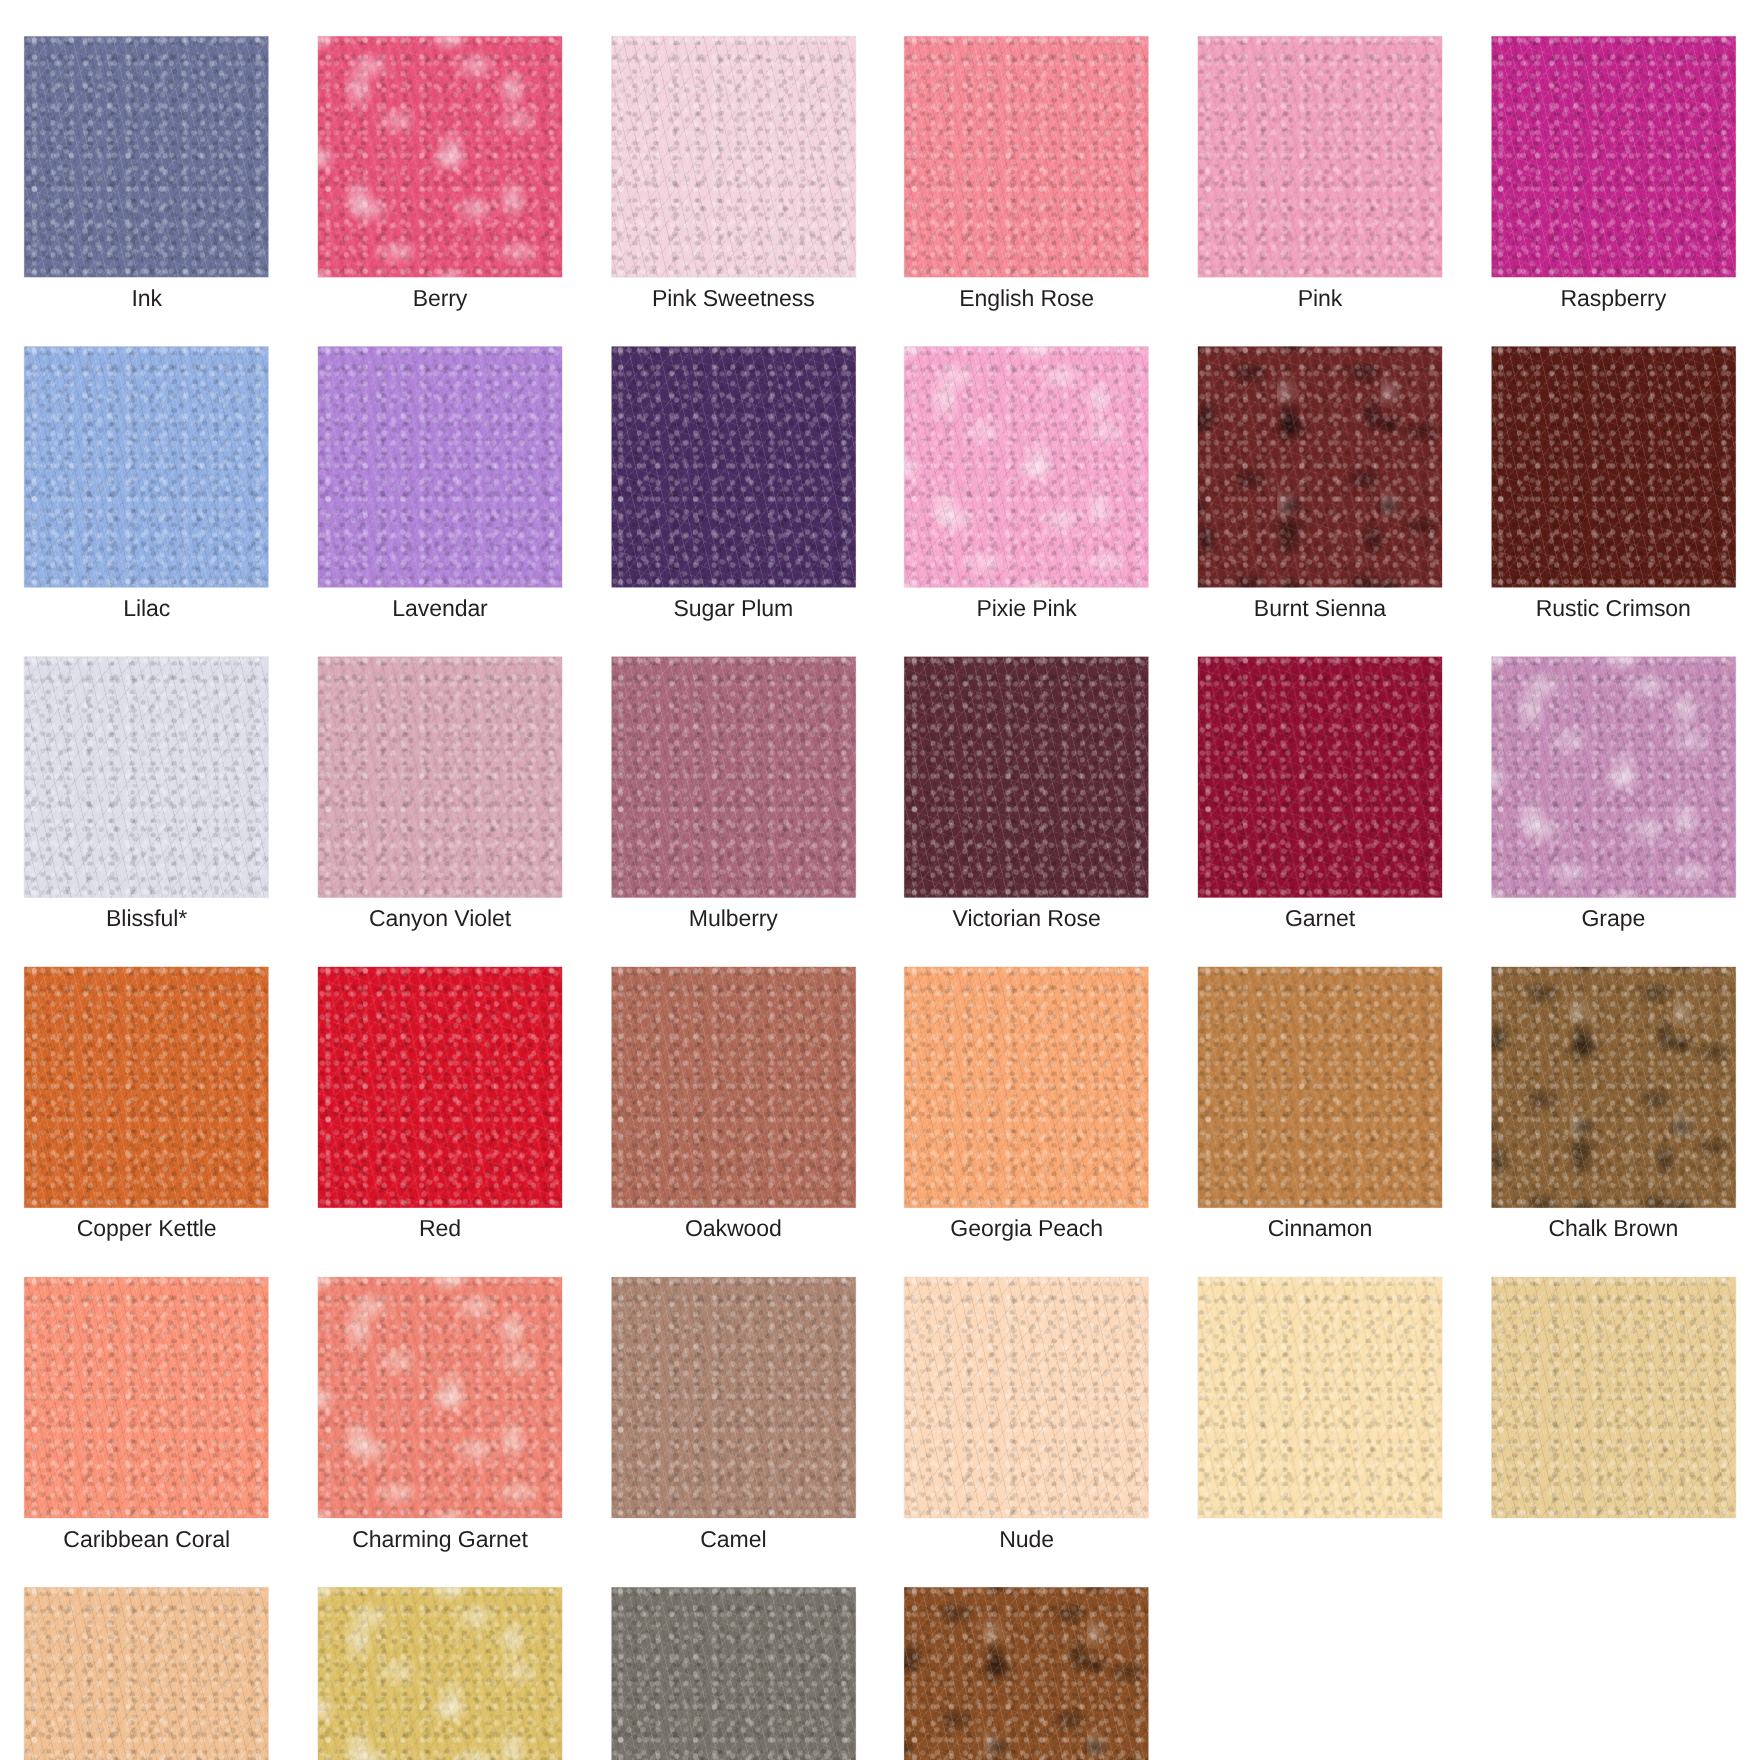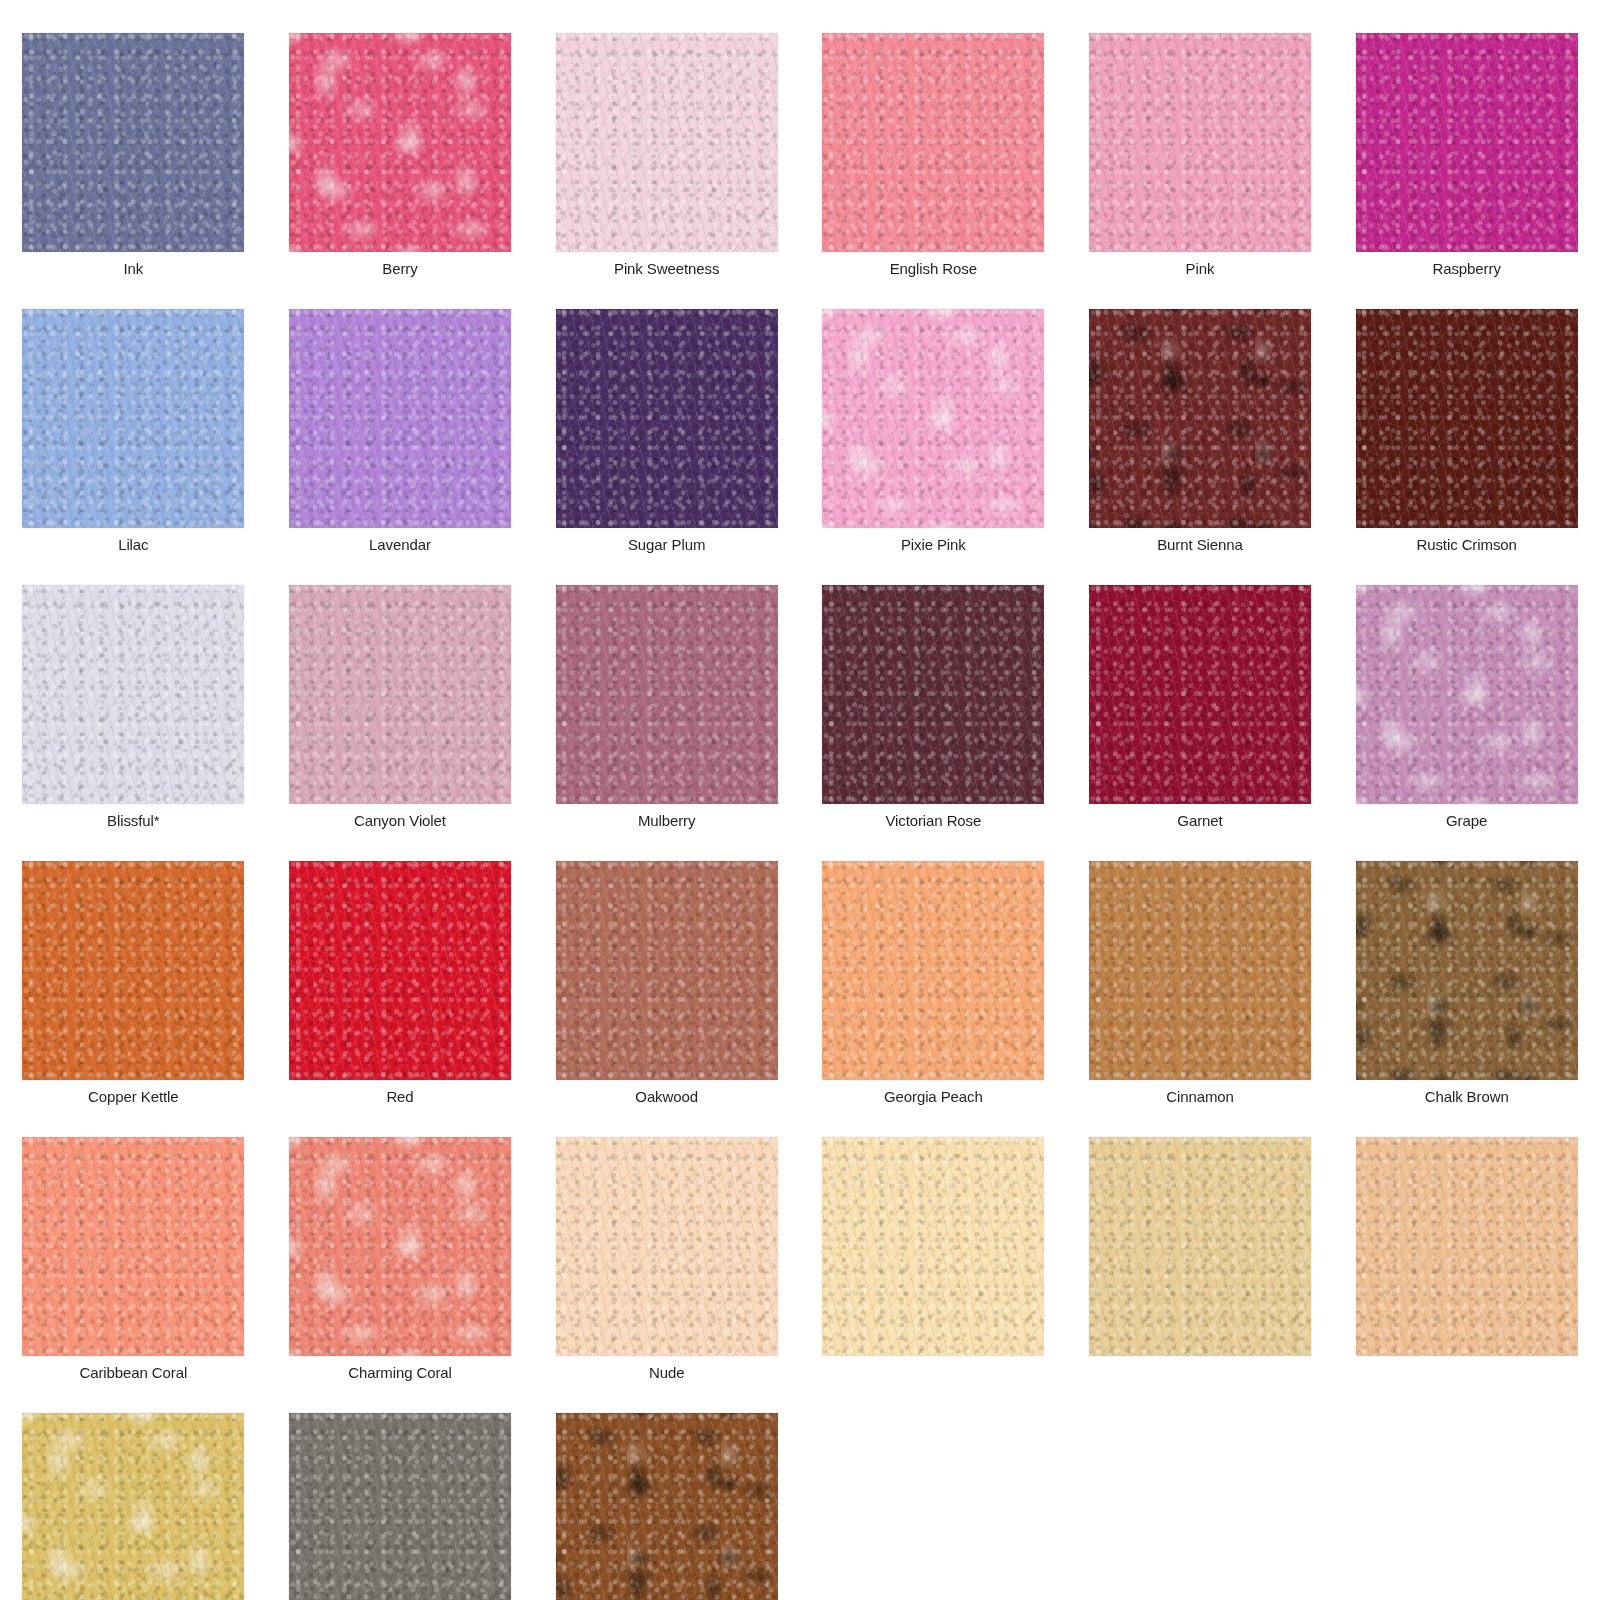--- a/index.html
+++ b/index.html
@@ -117,21 +117,21 @@
       radial-gradient(ellipse 18px 24px at 38% 76%, rgba(0,0,0,0.42) 0%, rgba(0,0,0,0) 72%),
       radial-gradient(ellipse 28px 16px at 88% 16%, rgba(0,0,0,0.34) 0%, rgba(0,0,0,0) 72%),
       radial-gradient(ellipse 22px 22px at 6% 62%, rgba(255,255,255,0.30) 0%, rgba(255,255,255,0) 72%);
     background-size: 88px 74px, 104px 96px, 76px 112px, 120px 86px, 94px 102px;
     pointer-events: none;
   }
   .chip .blotch { position: absolute; inset: 0; pointer-events: none; }
 
   .swatch-label {
     margin-top: 9px;
-    font-size: 15px;
+    font-size: 21px;
     line-height: 1;
     color: #231f20;
     text-align: right;
     white-space: nowrap;
     letter-spacing: -0.1px;
   }
 </style>
 </head>
 <body style="background: rgb(255, 255, 255);">
 
@@ -284,21 +284,27 @@
       <div class="swatch-cell">
         <div class="chip" style="background-color: rgb(250, 147, 119);">
           <div class="blotch"></div>
         </div>
         <div class="swatch-label">Caribbean Coral</div>
       </div>
       <div class="swatch-cell">
         <div class="chip heather" style="background-color: rgb(240, 132, 116);">
           <div class="blotch"></div>
         </div>
-        <div class="swatch-label">Charming Coral</div>
+        <div class="swatch-label">Charming Garnet</div>
+      </div>
+      <div class="swatch-cell">
+        <div class="chip" style="background-color: rgb(171, 133, 114);">
+          <div class="blotch"></div>
+        </div>
+        <div class="swatch-label">Camel</div>
       </div>
       <div class="swatch-cell">
         <div class="chip" style="background-color: rgb(251, 216, 185);">
           <div class="blotch"></div>
         </div>
         <div class="swatch-label">Nude</div>
       </div>
       <div class="swatch-cell">
         <div class="chip smooth" style="background-color: rgb(250, 224, 174); --flat: 1; opacity: 1;">
           <div class="blotch"></div>

